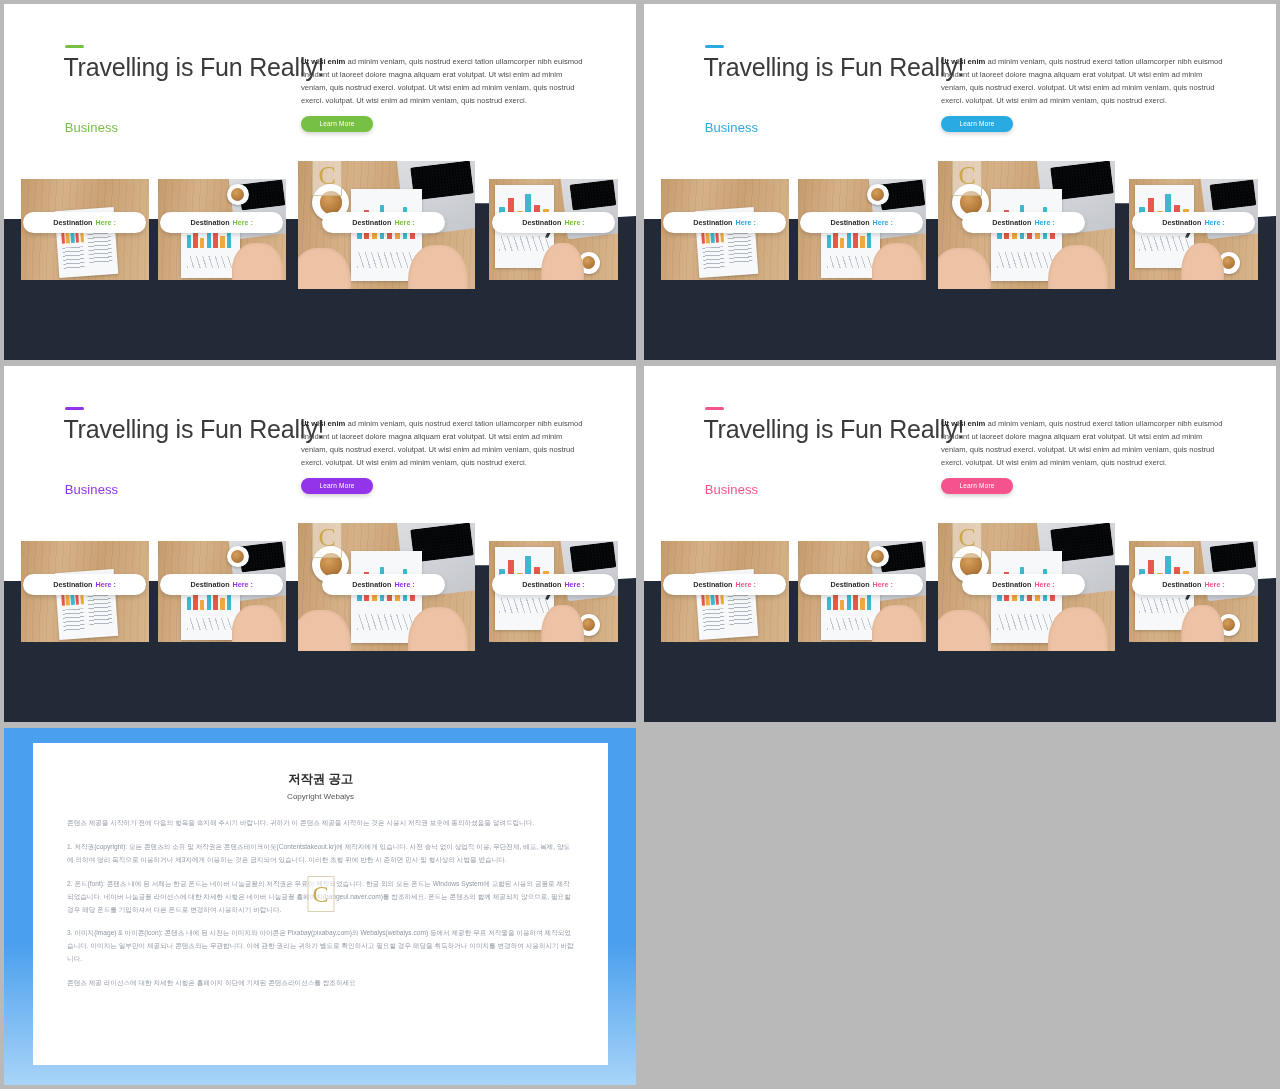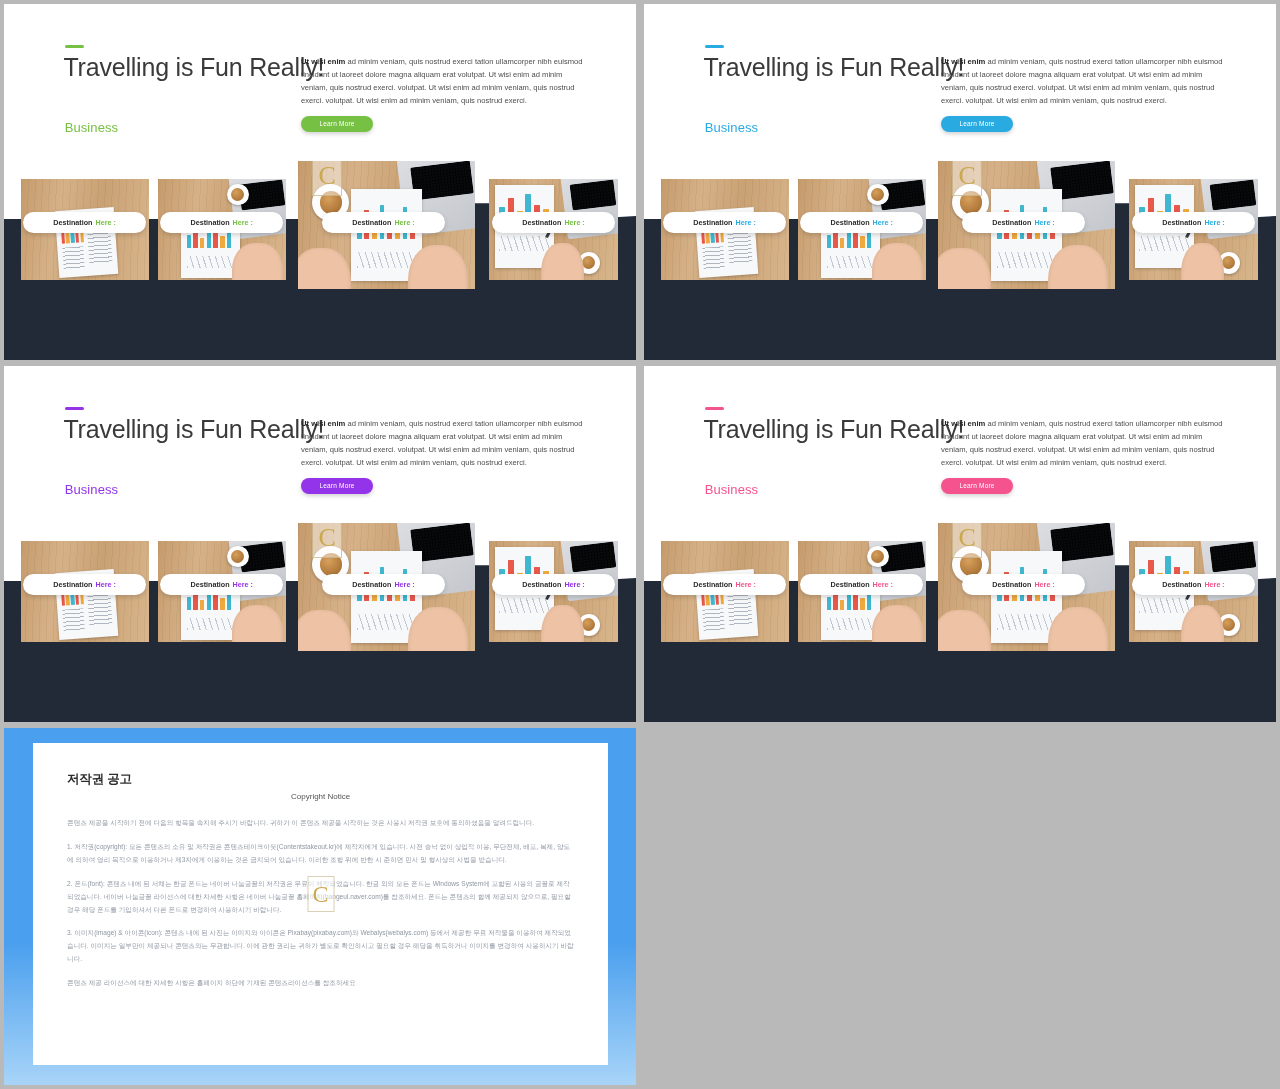--- a/index.html
+++ b/index.html
@@ -243,20 +243,21 @@
   }
   .cr-card {
     position: absolute;
     left: 4.6%; top: 4.3%;
     width: 91%; height: 90%;
     background: #ffffff;
     padding: 28px 34px;
     overflow: hidden;
   }
   .cr-title {
+    text-align: center;
     font-size: 12.5px;
     font-weight: 700;
     color: #2c2c2c;
     letter-spacing: -.2px;
   }
   .cr-sub {
     text-align: center;
     font-size: 8px;
     color: #555;
     margin-top: 4px;
@@ -719,21 +720,21 @@
             <span class="hl" style="color: rgb(245, 83, 141);">Here :</span>
           </div>
       </div>
     </div>
   </div>
 
   <div class="slide r3 c1">
     <div class="cr-slide">
       <div class="cr-card">
         <div class="cr-title">저작권 공고</div>
-        <div class="cr-sub">Copyright Notice</div>
+        <div class="cr-sub">Copyright Webalys</div>
         <div class="cr-p">콘텐츠 제공을 시작하기 전에 다음의 항목을 숙지해 주시기 바랍니다. 귀하가 이 콘텐츠 제공을 시작하는 것은 사용시 저작권 보호에 동의하셨음을 알려드립니다.</div>
         <div class="cr-p">1. 저작권(copyright): 모든 콘텐츠의 소유 및 저작권은 콘텐츠테이크아웃(Contentstakeout.kr)에 제작자에게 있습니다. 사전 승낙 없이 상업적 이용, 무단전재, 배포, 복제, 양도에 의하여 영리 목적으로 이용하거나 제3자에게 이용하는 것은 금지되어 있습니다. 이러한 조항 위에 반한 시 준하면 민사 및 형사상의 사법을 받습니다.</div>
         <div class="cr-p">2. 폰트(font): 콘텐츠 내에 된 서체는 한글 폰트는 네이버 나눔글꼴의 저작권은 무료이 제작되었습니다. 한글 외의 모든 폰트는 Windows System에 포함된 사용의 글꼴로 제작되었습니다. 네이버 나눔글꼴 라이선스에 대한 자세한 사항은 네이버 나눔글꼴 홈페이지(hangeul.naver.com)를 참조하세요. 폰트는 콘텐츠의 함께 제공되지 않으므로, 필요할 경우 해당 폰트를 기입하셔서 다른 폰트로 변경하여 사용하시기 바랍니다.</div>
         <div class="cr-p">3. 이미지(image) &amp; 아이콘(icon): 콘텐츠 내에 된 사진는 이미지와 아이콘은 Pixabay(pixabay.com)와 Webalys(webalys.com) 등에서 제공한 무료 저작물을 이용하여 제작되었습니다. 이미지는 일부만이 제공되나 콘텐츠와는 무관합니다. 이에 관한 권리는 귀하가 별도로 확인하시고 필요할 경우 해당을 취득하거나 이미지를 변경하여 사용하시기 바랍니다.</div>
         <div class="cr-p">콘텐츠 제공 라이선스에 대한 자세한 사항은 홈페이지 하단에 기재된 콘텐츠라이선스를 참조하세요</div>
         <div class="cr-wm">C</div>
       </div>
     </div>
   </div>
 

